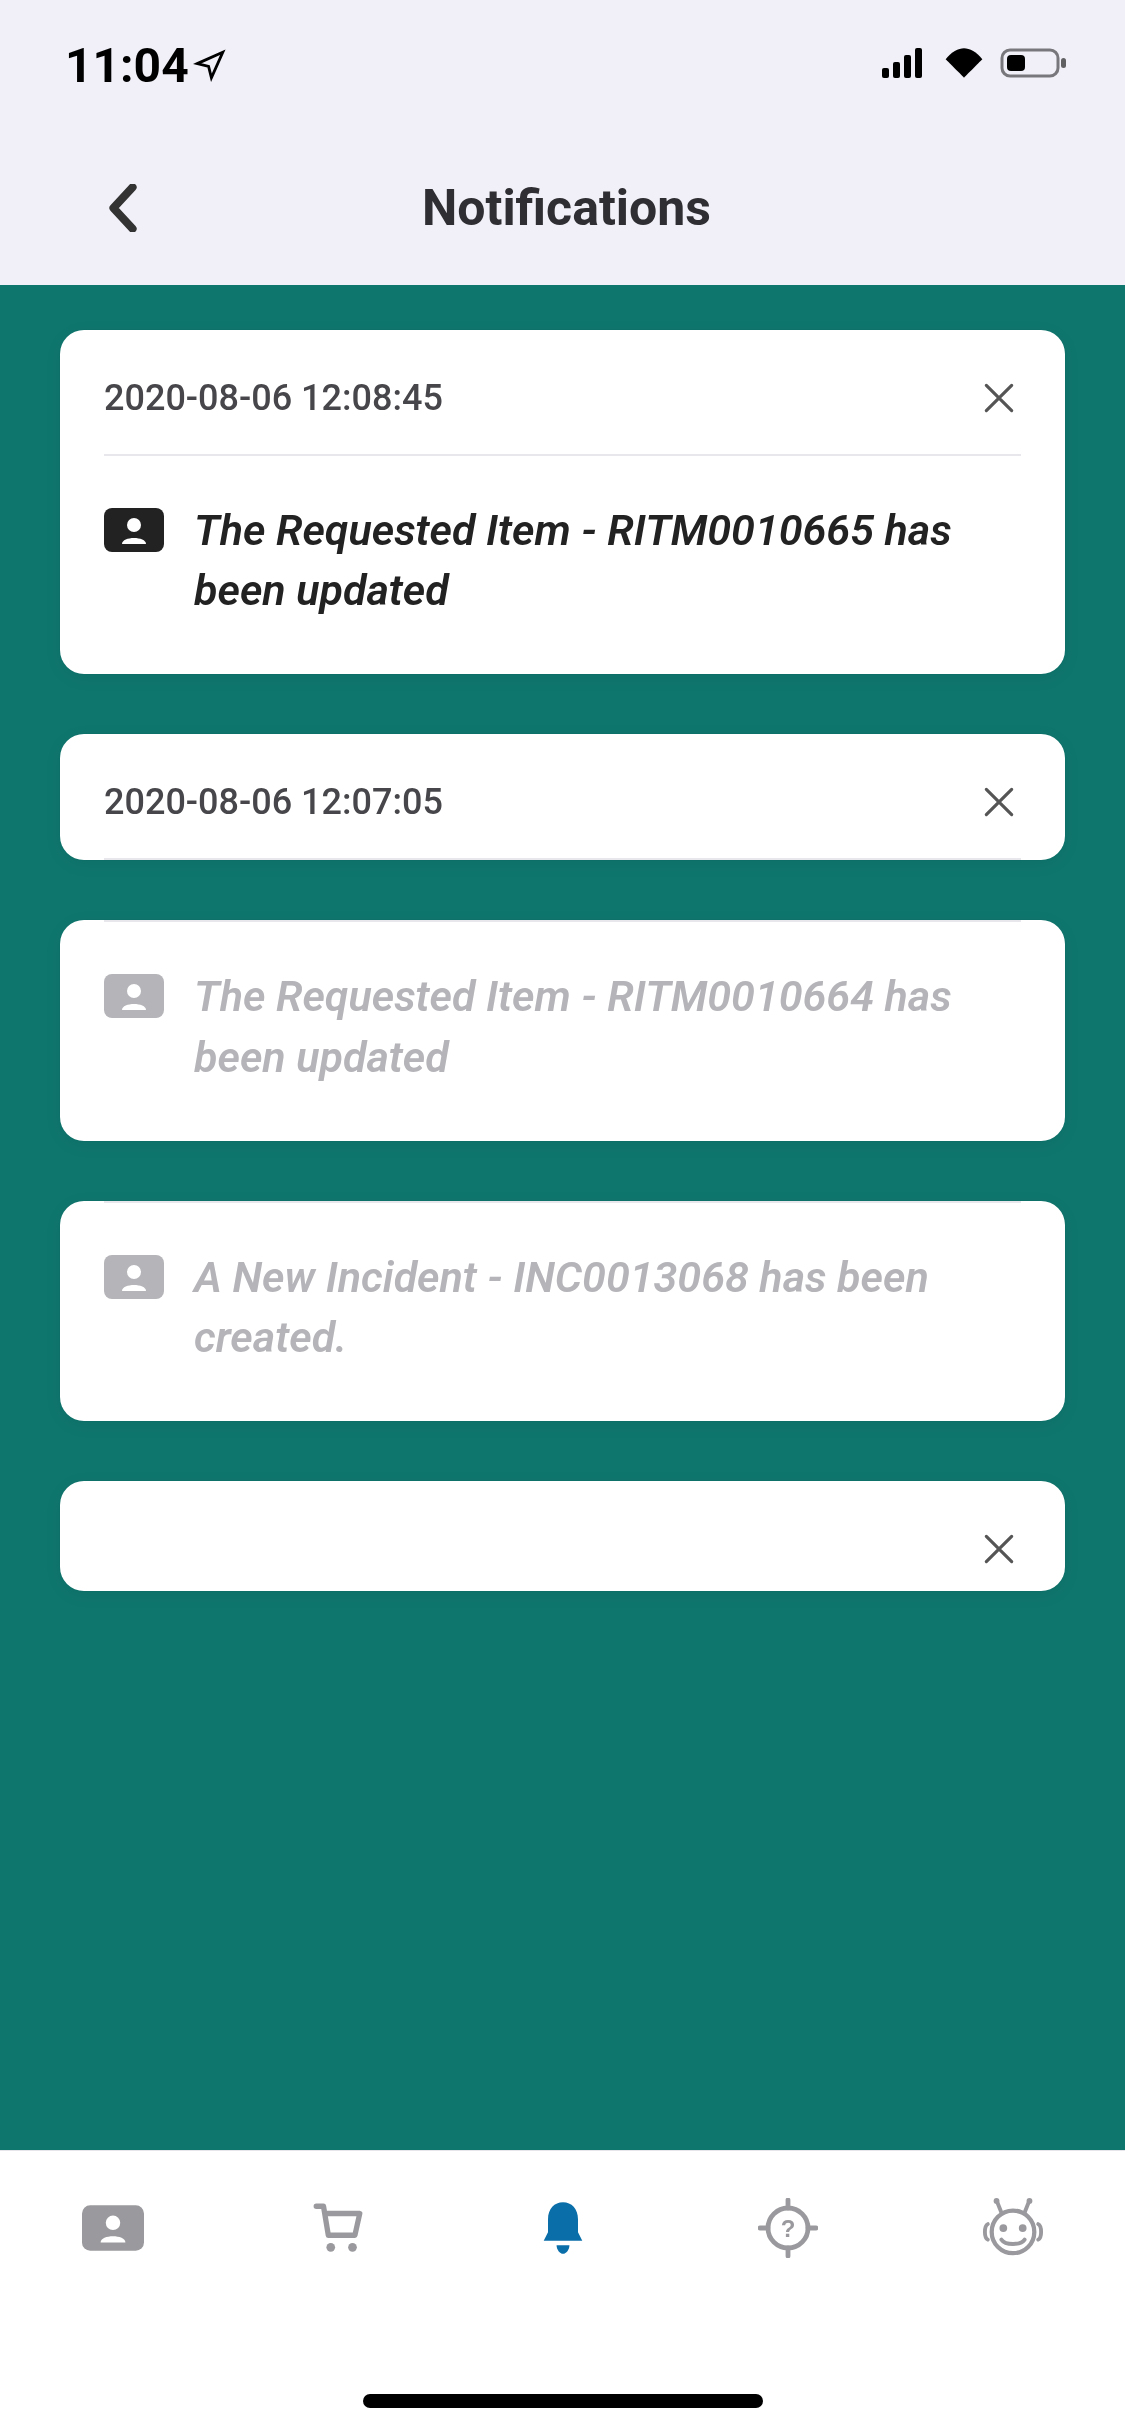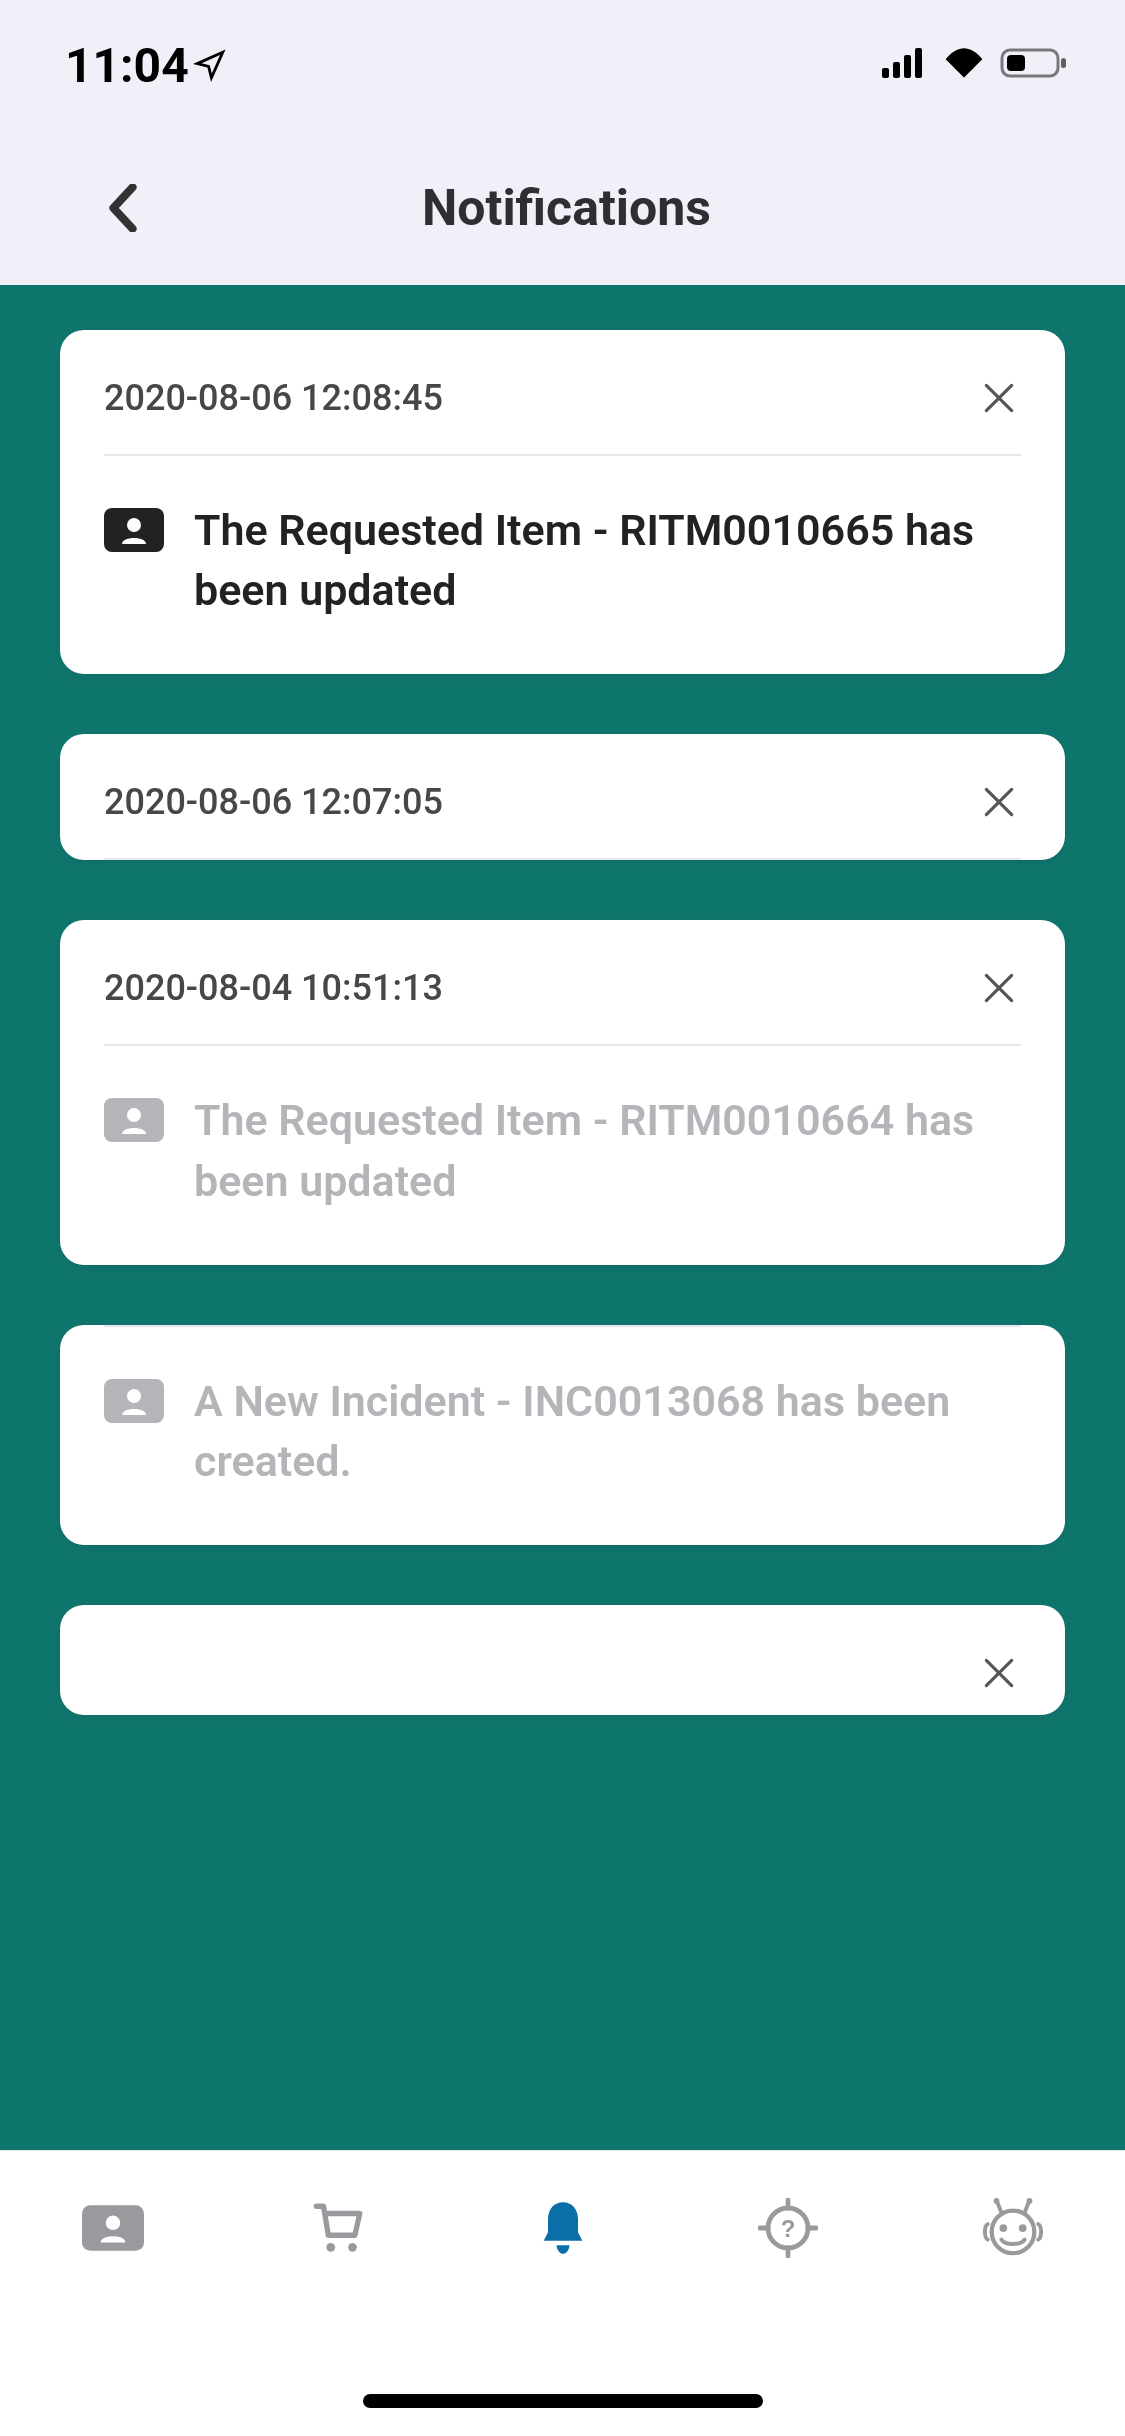--- a/index.html
+++ b/index.html
@@ -113,20 +113,21 @@
     flex: 0 0 60px;
     height: 44px;
     margin-top: 8px;
     border-radius: 8px;
     display: flex; align-items: center; justify-content: center;
   }
   .card-msg {
     font-size: 43px;
     line-height: 1.4;
     font-weight: 600;
+    font-style: italic;
   }
   .unread .card-icon-shape { fill: #222; }
   .unread .card-msg { color: #222; }
   .read .card-icon-shape { fill: #b4b4b9; }
   .read .card-msg { color: #b4b4b9; }
 
   
   .card.partial {
     height: 110px;
     overflow: hidden;
@@ -240,28 +241,20 @@
         <button class="card-close">
           <svg width="38" height="38" viewBox="0 0 24 24">
               <path d="M4 4 L20 20 M20 4 L4 20" stroke="#555" stroke-width="2" stroke-linecap="round"></path>
             </svg>
         </button>
       </div>
       <div class="card-divider"></div>
     </div>
 
     <div class="card read">
-      <div class="card-head">
-        <span class="card-date">2020-08-04 10:51:13</span>
-        <button class="card-close">
-          <svg width="38" height="38" viewBox="0 0 24 24">
-              <path d="M4 4 L20 20 M20 4 L4 20" stroke="#555" stroke-width="2" stroke-linecap="round"></path>
-            </svg>
-        </button>
-      </div>
       <div class="card-divider"></div>
       <div class="card-body">
         <span class="card-icon">
           <svg width="60" height="44" viewBox="0 0 60 44">
               <rect class="card-icon-shape" x="0" y="0" width="60" height="44" rx="8"></rect>
               <circle cx="30" cy="17" r="7" fill="#fff"></circle>
               <path d="M18 36 C18 28 42 28 42 36 Z" fill="#fff"></path>
             </svg>
         </span>
         <span class="card-msg">The Requested Item - RITM0010664 has been updated</span>

